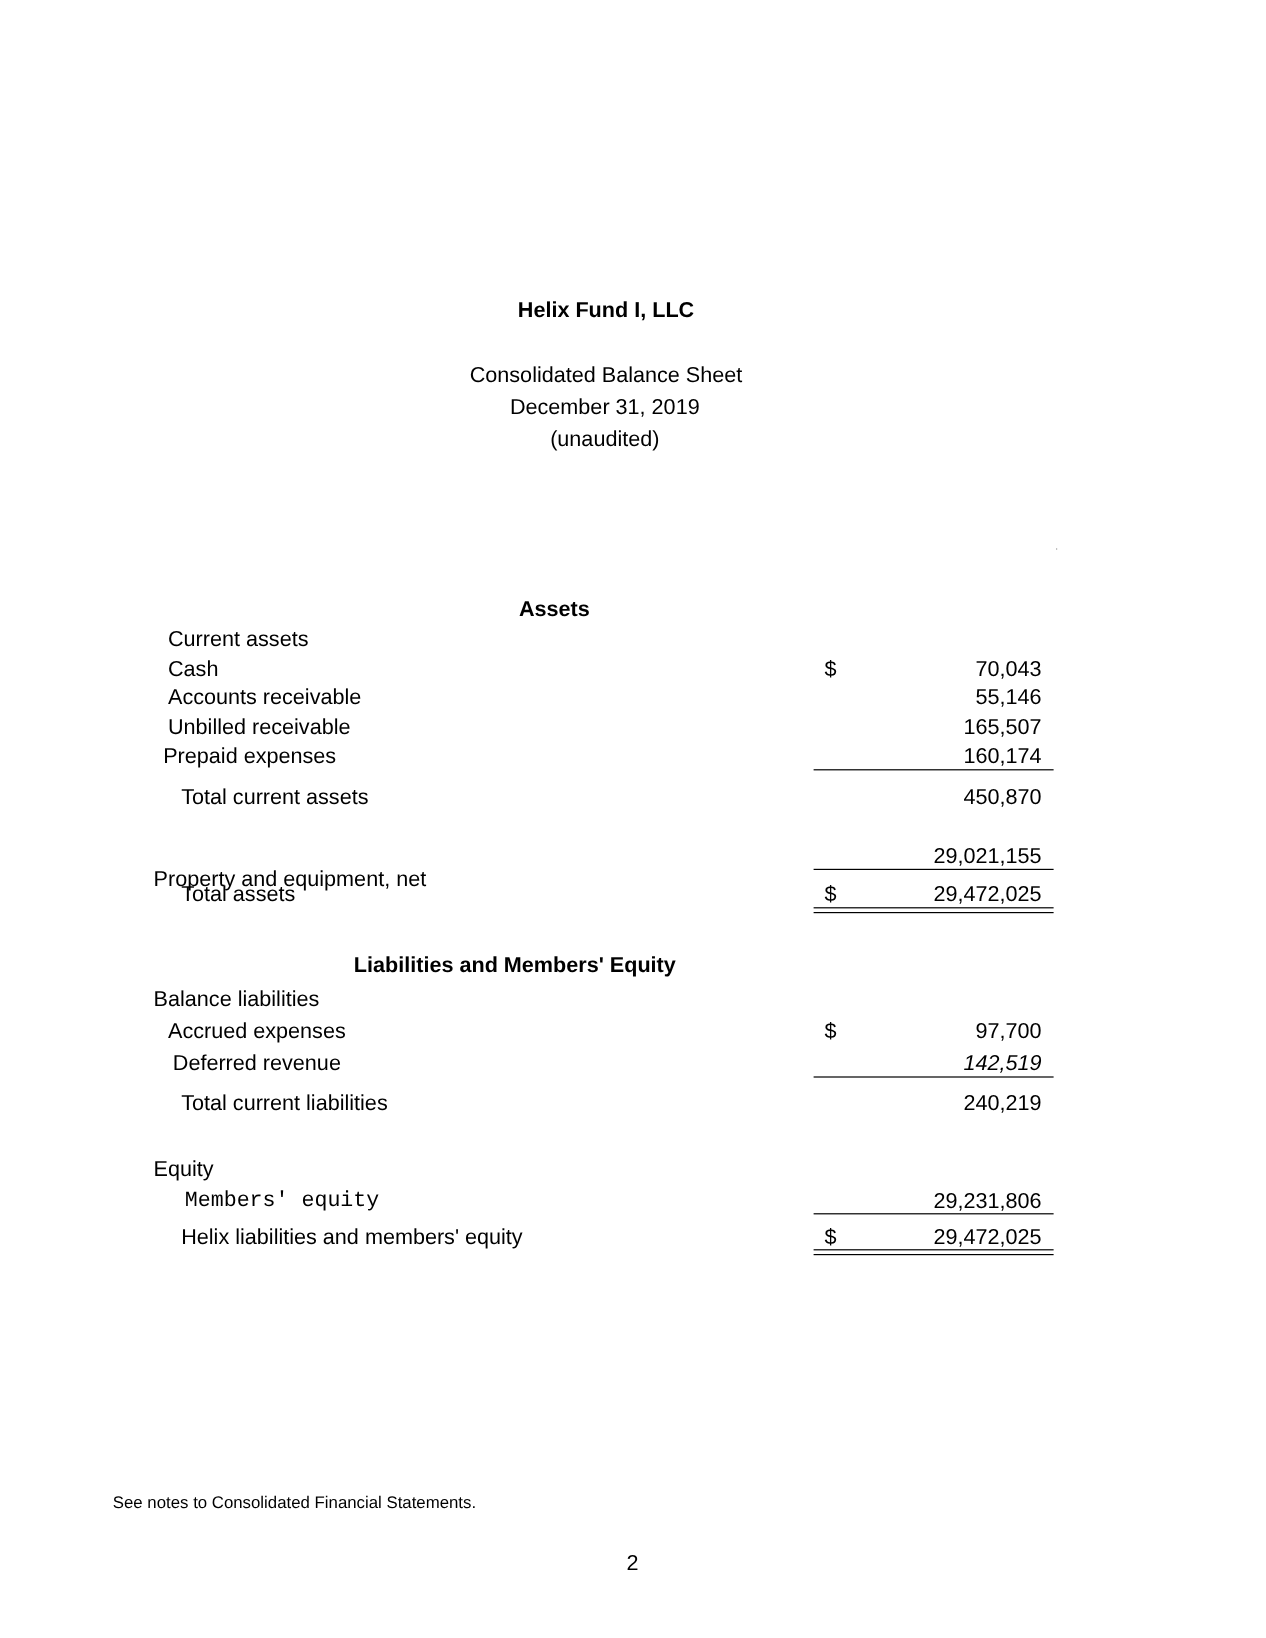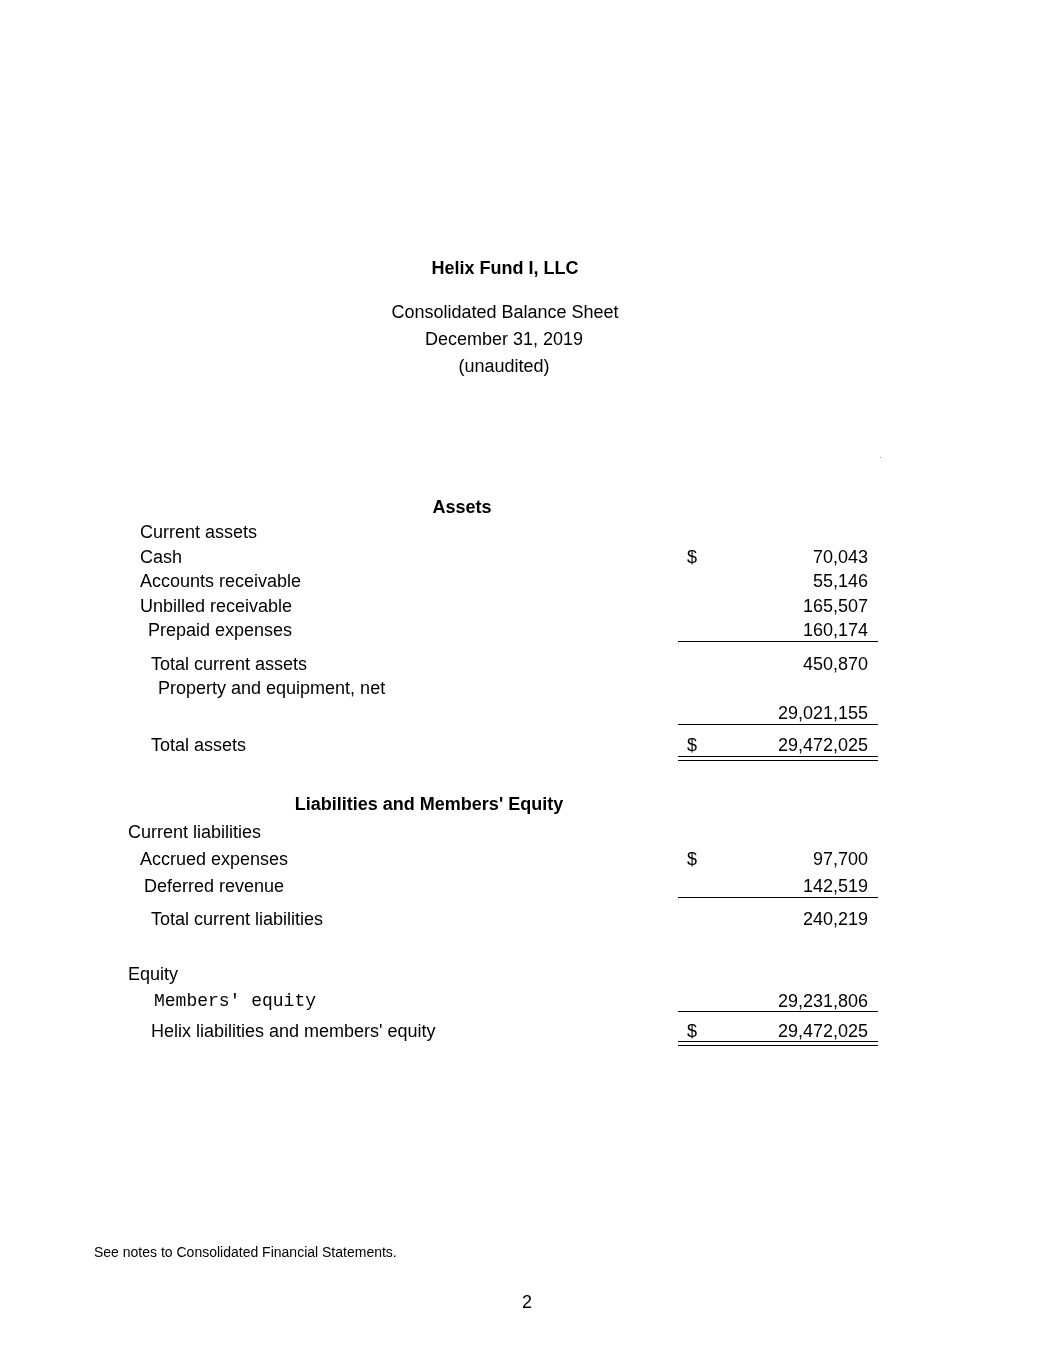--- a/index.html
+++ b/index.html
@@ -12,21 +12,21 @@
   .rule { position: absolute; left: 678px; width: 200px; border-top: 1.5px solid #000; height: 0; }
   .drule { position: absolute; left: 678px; width: 200px; height: 3px; border-top: 1.5px solid #000; border-bottom: 1.5px solid #000; }
   .label { position: absolute; white-space: nowrap; font-family: "Liberation Sans", sans-serif; font-size: 18px; line-height: 20px; }
   .footer { position: absolute; font-family: "Liberation Sans", sans-serif; font-size: 14px; white-space: nowrap; }
   .pageno { position: absolute; font-family: "Liberation Sans", sans-serif; font-size: 18px; }
   .dot { position: absolute; left: 880px; top: 457px; width: 1px; height: 1px; background: #999; }
 </style>
 </head>
 <body>
 
-<div class="label bold center" style="left:505px; top:248px;margin-top:10px;">Helix Fund I, LLC</div>
+<div class="label bold center" style="left:505px; top:248px;">Helix Fund I, LLC</div>
 <div class="label center" style="left:505px; top:302px;">Consolidated Balance Sheet</div>
 <div class="label center" style="left:504px; top:329px;">December 31, 2019</div>
 <div class="label center" style="left:504px; top:356px;">(unaudited)</div>
 
 <div class="dot"></div>
 
 <div class="label bold center" style="left:462px; top:497px;">Assets</div>
 <div class="label" style="left:140px; top:522px;">Current assets</div>
 
 <div>
@@ -36,54 +36,54 @@
 </div>
 <div>
   <div class="label" style="left:140px; top:571px;">Accounts receivable</div>
   <div class="num" style="top:571px;">55,146</div>
 </div>
 <div>
   <div class="label" style="left:140px; top:596px;">Unbilled receivable</div>
   <div class="num" style="top:596px;">165,507</div>
 </div>
 <div>
-  <div class="label" style="left:148px; top:620px;text-align:center;">Prepaid expenses</div>
+  <div class="label" style="left:136px; top:620px;text-align:center;">Prepaid expenses</div>
   <div class="num" style="top:620px;margin-left:24px;">160,174</div>
 </div>
 <div class="rule" style="top:641px;"></div>
 
 <div>
   <div class="label" style="left:151px; top:654px;">Total current assets</div>
   <div class="num" style="top:654px;">450,870</div>
 </div>
 
 <div>
-  <div class="label" style="left:128px; top:678px;margin-left:30px;">Property and equipment, net</div>
+  <div class="label" style="left:128px; top:722px;">Property and equipment, net</div>
   <div class="num" style="top:703px;">29,021,155</div>
 </div>
 <div class="rule" style="top:724px;"></div>
 
 <div>
   <div class="label" style="left:151px; top:735px;">Total assets</div>
   <div class="dollar" style="top:735px;">$</div>
   <div class="num" style="top:735px;">29,472,025</div>
 </div>
 <div class="drule" style="top:756px;"></div>
 
 <div class="label bold center" style="left:429px; top:794px;">Liabilities and Members' Equity</div>
-<div class="label" style="left:128px; top:822px;">Current liabilities</div>
+<div class="label" style="left:128px; top:822px;">Balance liabilities</div>
 
 <div>
   <div class="label" style="left:140px; top:849px;">Accrued expenses</div>
   <div class="dollar" style="top:849px;">$</div>
   <div class="num" style="top:849px;">97,700</div>
 </div>
 <div>
   <div class="label" style="left:144px; top:876px;">Deferred revenue</div>
-  <div class="num" style="top:876px;">142,519</div>
+  <div class="num" style="top:876px;font-style:italic;">142,519</div>
 </div>
 <div class="rule" style="top:897px;"></div>
 
 <div>
   <div class="label" style="left:151px; top:909px;">Total current liabilities</div>
   <div class="num" style="top:909px;">240,219</div>
 </div>
 
 <div class="label" style="left:128px; top:964px;">Equity</div>
 

